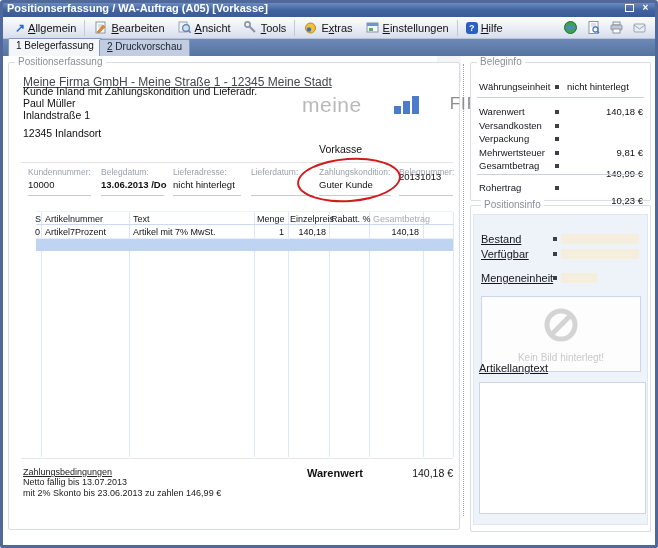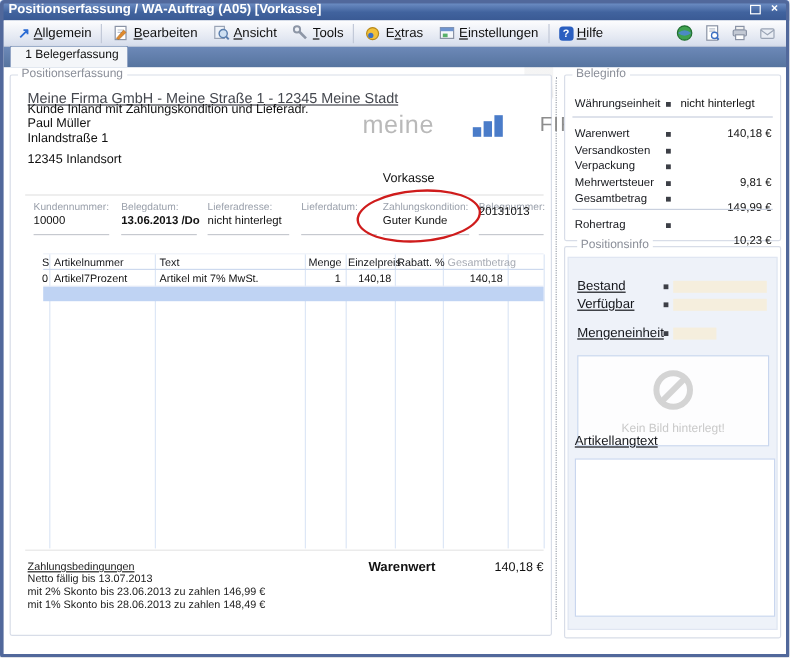--- a/index.html
+++ b/index.html
@@ -18,21 +18,21 @@
   
   .menubar{position:absolute;left:3px;top:17px;right:3px;height:22px;background:linear-gradient(#fdfdfe,#e3e8f2 70%,#d6ddec);border-bottom:1px solid #b9c2d6;display:flex;align-items:center;padding-left:6px;box-sizing:border-box;z-index:5;}
   .menu-item{display:flex;align-items:center;gap:3px;padding:2px 6px;font-size:11px;color:#111;cursor:pointer;white-space:nowrap;}
   .menu-item .key{text-decoration:underline;}
   .menu-sep{width:1px;height:16px;background:#c2c9d8;margin:0 2px;}
   .menu-icons-right{position:absolute;right:8px;top:3px;display:flex;gap:8px;align-items:center;}
   .tool-icon{width:15px;height:15px;cursor:pointer;}
 
   
   .tabstrip{position:absolute;left:3px;top:39px;right:3px;height:17px;background:linear-gradient(#6d89b8,#56749f);z-index:5;}
-  .tab{position:absolute;bottom:0;height:15px;font-size:10px;padding:1px 7px 0 12px;border:1px solid #8398bd;border-bottom:none;border-radius:2px 2px 0 0;cursor:pointer;white-space:nowrap;}
+  .tab{position:absolute;bottom:0;height:15px;font-size:10px;padding:1px 7px 0 7px;border:1px solid #8398bd;border-bottom:none;border-radius:2px 2px 0 0;cursor:pointer;white-space:nowrap;}
   .tab.active{left:5px;background:#f4f6f9;color:#111;height:16px;}
   .tab.inactive{left:96px;background:#c2cde1;color:#1a2233;}
   .tab .key{text-decoration:underline;}
 
   .content-bg{position:absolute;left:3px;top:56px;right:3px;bottom:3px;background:#fff;}
 
   
   .groupbox{position:absolute;border:1px solid #d8dde8;border-radius:2px;}
   .group-label{position:absolute;top:-7px;left:6px;background:#fff;padding:0 3px;font-size:10px;color:#8b8f99;white-space:nowrap;}
 
@@ -162,20 +162,23 @@
           <rect x="2" y="4" width="11" height="8" rx="1" fill="#e9edf4" stroke="#9aa4b5"></rect>
           <path d="M2 5 L7.5 9 L13 5" fill="none" stroke="#9aa4b5"></path>
         </svg>
     </div>
   </div>
 
   <div class="tabstrip">
     <div class="tab active">
       <span>1 Belegerfassung</span>
     </div>
+    <div class="tab inactive">
+      <span class="key">2</span><span> Druckvorschau</span>
+    </div>
   </div>
 
   <div class="content-bg"></div>
   <div class="page-curl"></div>
   <div class="dotted-sep"></div>
 
   <div class="groupbox" style="left:8px;top:62px;width:450px;height:466px;background:#fff;">
     <span class="group-label">Positionserfassung</span>
 
     <div class="abs doc-small" style="left:14px;top:12px;">Meine Firma GmbH - Meine Straße 1 - 12345 Meine Stadt</div>
@@ -250,21 +253,20 @@
     </div>
     <div class="abs hline" style="left:27px;width:417px;top:175px;background:#e9eef8;"></div>
 
     <div class="sel-row" style="left:27px;top:176px;width:417px;height:12px;"></div>
 
     <div class="abs hline" style="left:12px;width:432px;top:395px;background:#e6e6e6;"></div>
 
     <div class="abs pay-title" style="left:14px;top:404px;">Zahlungsbedingungen</div>
     <div class="abs pay-line" style="left:14px;top:414px;">Netto fällig bis 13.07.2013</div>
     <div class="abs pay-line" style="left:14px;top:425px;">mit 2% Skonto bis 23.06.2013 zu zahlen 146,99 €</div>
-    <div class="abs pay-line" style="left:14px;top:436px;">mit 1% Skonto bis 28.06.2013 zu zahlen 148,49 €</div>
 
     <div class="abs total-label" style="left:298px;top:404px;">Warenwert</div>
     <div class="abs total-value" style="left:378px;top:404px;width:66px;">140,18 €</div>
   </div>
 
   <div class="groupbox" style="left:470px;top:62px;width:179px;height:137px;background:#fff;">
     <span class="group-label">Beleginfo</span>
 
     <span class="bi-label" style="top:18px;">Währungseinheit</span>
     <span class="bullet" style="left:84px;top:22px;"></span>

